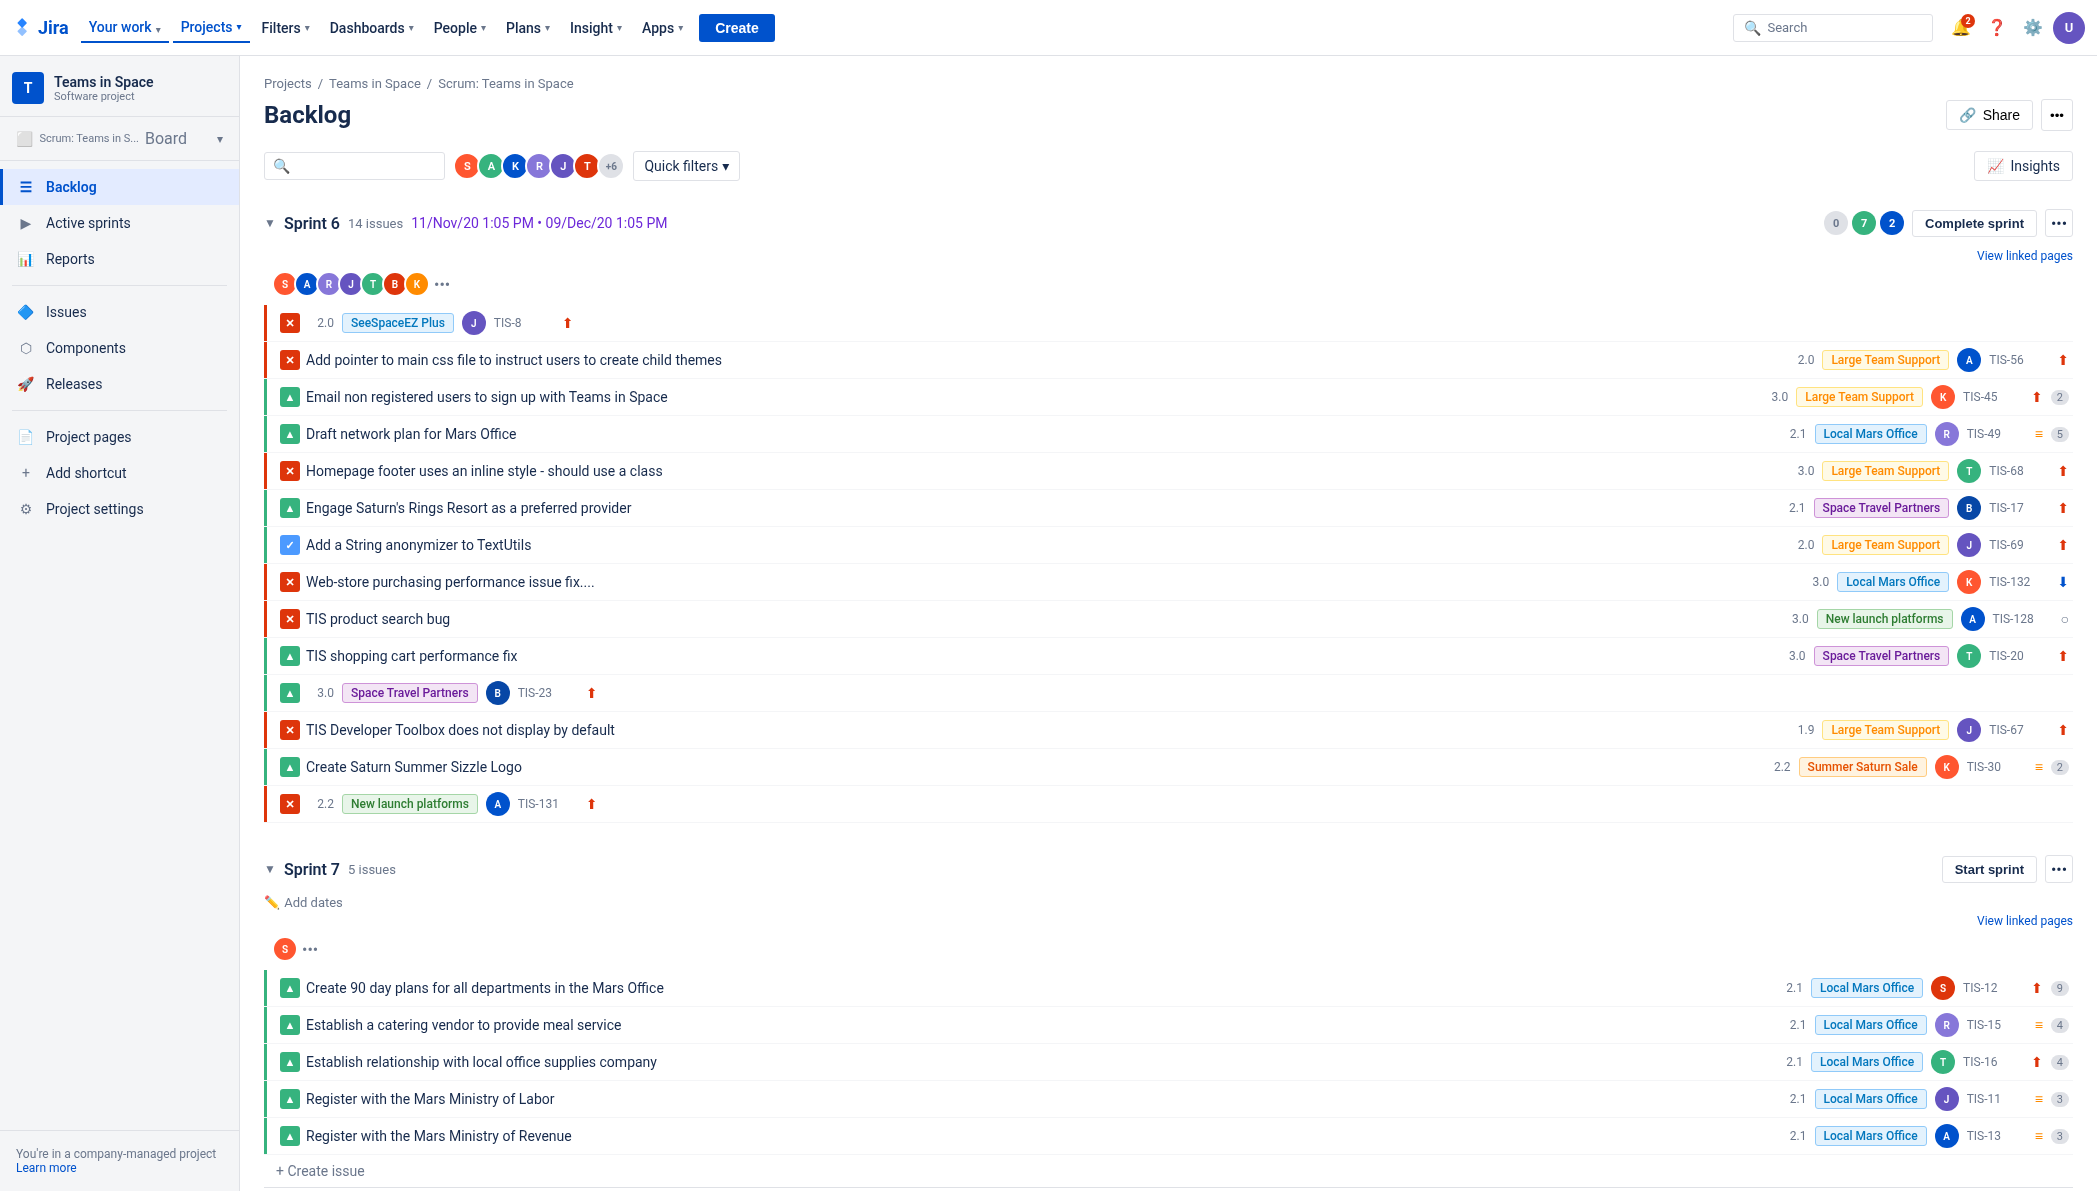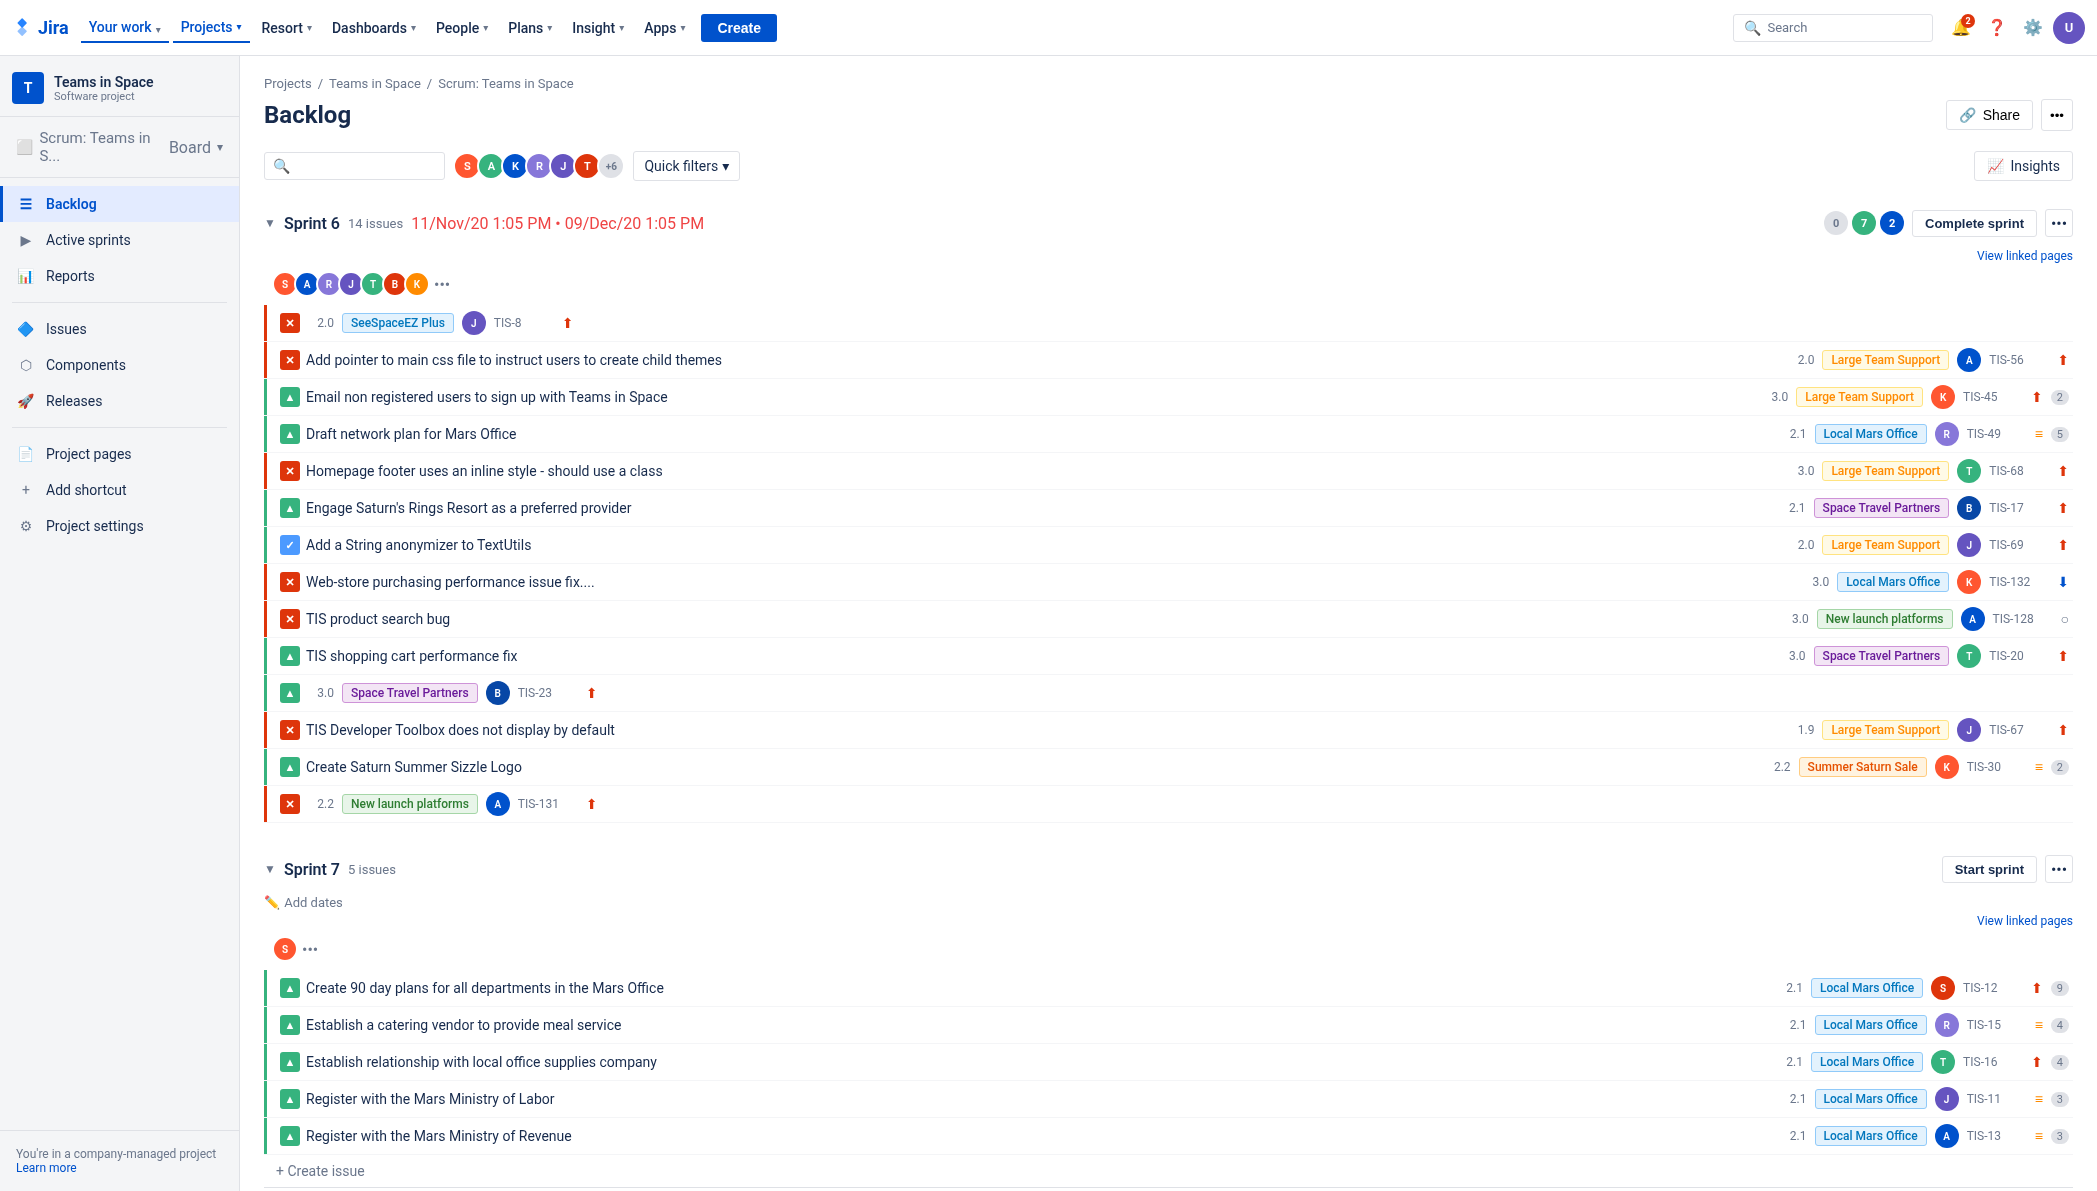--- a/index.html
+++ b/index.html
@@ -67,21 +67,21 @@
     .avatar-plus { background: #dfe1e6; color: #6b778c; font-size: 10px; font-weight: 700; }
     .quick-filters-btn { display: flex; align-items: center; gap: 4px; padding: 6px 10px; border: 1px solid #dfe1e6; border-radius: 3px; cursor: pointer; font-size: 14px; background: #fff; }
     .insights-btn { display: flex; align-items: center; gap: 6px; padding: 6px 12px; border: 1px solid #dfe1e6; border-radius: 3px; cursor: pointer; font-size: 14px; background: #fff; margin-left: auto; }
 
     
     .sprint-section { margin-bottom: 24px; }
     .sprint-header { display: flex; align-items: center; gap: 8px; padding: 8px 0; margin-bottom: 4px; }
     .sprint-toggle { cursor: pointer; font-size: 12px; color: #6b778c; }
     .sprint-title { font-size: 16px; font-weight: 600; color: #172b4d; }
     .sprint-count { font-size: 13px; color: #6b778c; }
-    .sprint-dates { font-size: 16px; color: #ef4444; }
+    .sprint-dates { font-size: 14px; color: #6d28d9; }
     .sprint-spacer { flex: 1; }
     .sprint-stats { display: flex; align-items: center; gap: 4px; }
     .stat-bubble { width: 24px; height: 24px; border-radius: 50%; display: flex; align-items: center; justify-content: center; font-size: 11px; font-weight: 700; color: #fff; }
     .stat-bubble.gray { background: #dfe1e6; color: #6b778c; }
     .stat-bubble.green { background: #36b37e; }
     .stat-bubble.blue { background: #0052cc; }
     .sprint-btn { padding: 5px 12px; border: 1px solid #dfe1e6; border-radius: 3px; background: #fff; cursor: pointer; font-size: 13px; font-weight: 600; color: #172b4d; }
     .sprint-more { width: 28px; height: 28px; border: 1px solid #dfe1e6; border-radius: 3px; display: flex; align-items: center; justify-content: center; cursor: pointer; background: #fff; font-size: 16px; }
     .view-linked { font-size: 12px; color: #0052cc; cursor: pointer; text-align: right; margin-bottom: 8px; }
     .issue-row { display: flex; align-items: center; border-bottom: 1px solid #f4f5f7; padding: 6px 4px; cursor: pointer; position: relative; }
@@ -130,21 +130,21 @@
   </div>
   <div class="nav-item active">
       <span>Your work</span> 
       <span class="chevron">▾</span>
     </div>
   <div class="nav-item" style="color:#0052cc;border-bottom:2px solid #0052cc;border-radius:0">
       <span>Projects</span> 
       <span class="chevron" style="color:#0052cc">▾</span>
     </div>
   <div class="nav-item">
-      <span>Resort</span> 
+      <span>Filters</span> 
       <span class="chevron">▾</span>
     </div>
   <div class="nav-item">
       <span>Dashboards</span> 
       <span class="chevron">▾</span>
     </div>
   <div class="nav-item">
       <span>People</span> 
       <span class="chevron">▾</span>
     </div>
@@ -183,21 +183,21 @@
     <div class="sidebar-project">
       <div class="sidebar-project-icon">T</div>
       <div class="sidebar-project-info">
         <div class="sidebar-project-name">Teams in Space</div>
         <div class="sidebar-project-type">Software project</div>
       </div>
     </div>
     <div style="padding:6px 12px;border-bottom:1px solid #dfe1e6;">
       <div style="display:flex;align-items:center;gap:6px;padding:6px 4px;cursor:pointer;">
         <span style="font-size:14px;">⬜</span>
-        <span style="font-size:15px;color:#6b778c;">Scrum: Teams in S...</span>
+        <span style="font-size:11px;color:#6b778c;">Scrum: Teams in S...</span>
         <span style="font-size:16px;color:#6b778c;">Board</span>
         <span style="margin-left:auto;font-size:12px;color:#6b778c;">▾</span>
       </div>
     </div>
 
     <div class="sidebar-section">
       <div class="sidebar-item active">
         <span class="sidebar-item-icon">☰</span>
         <span>Backlog</span>
       </div>

